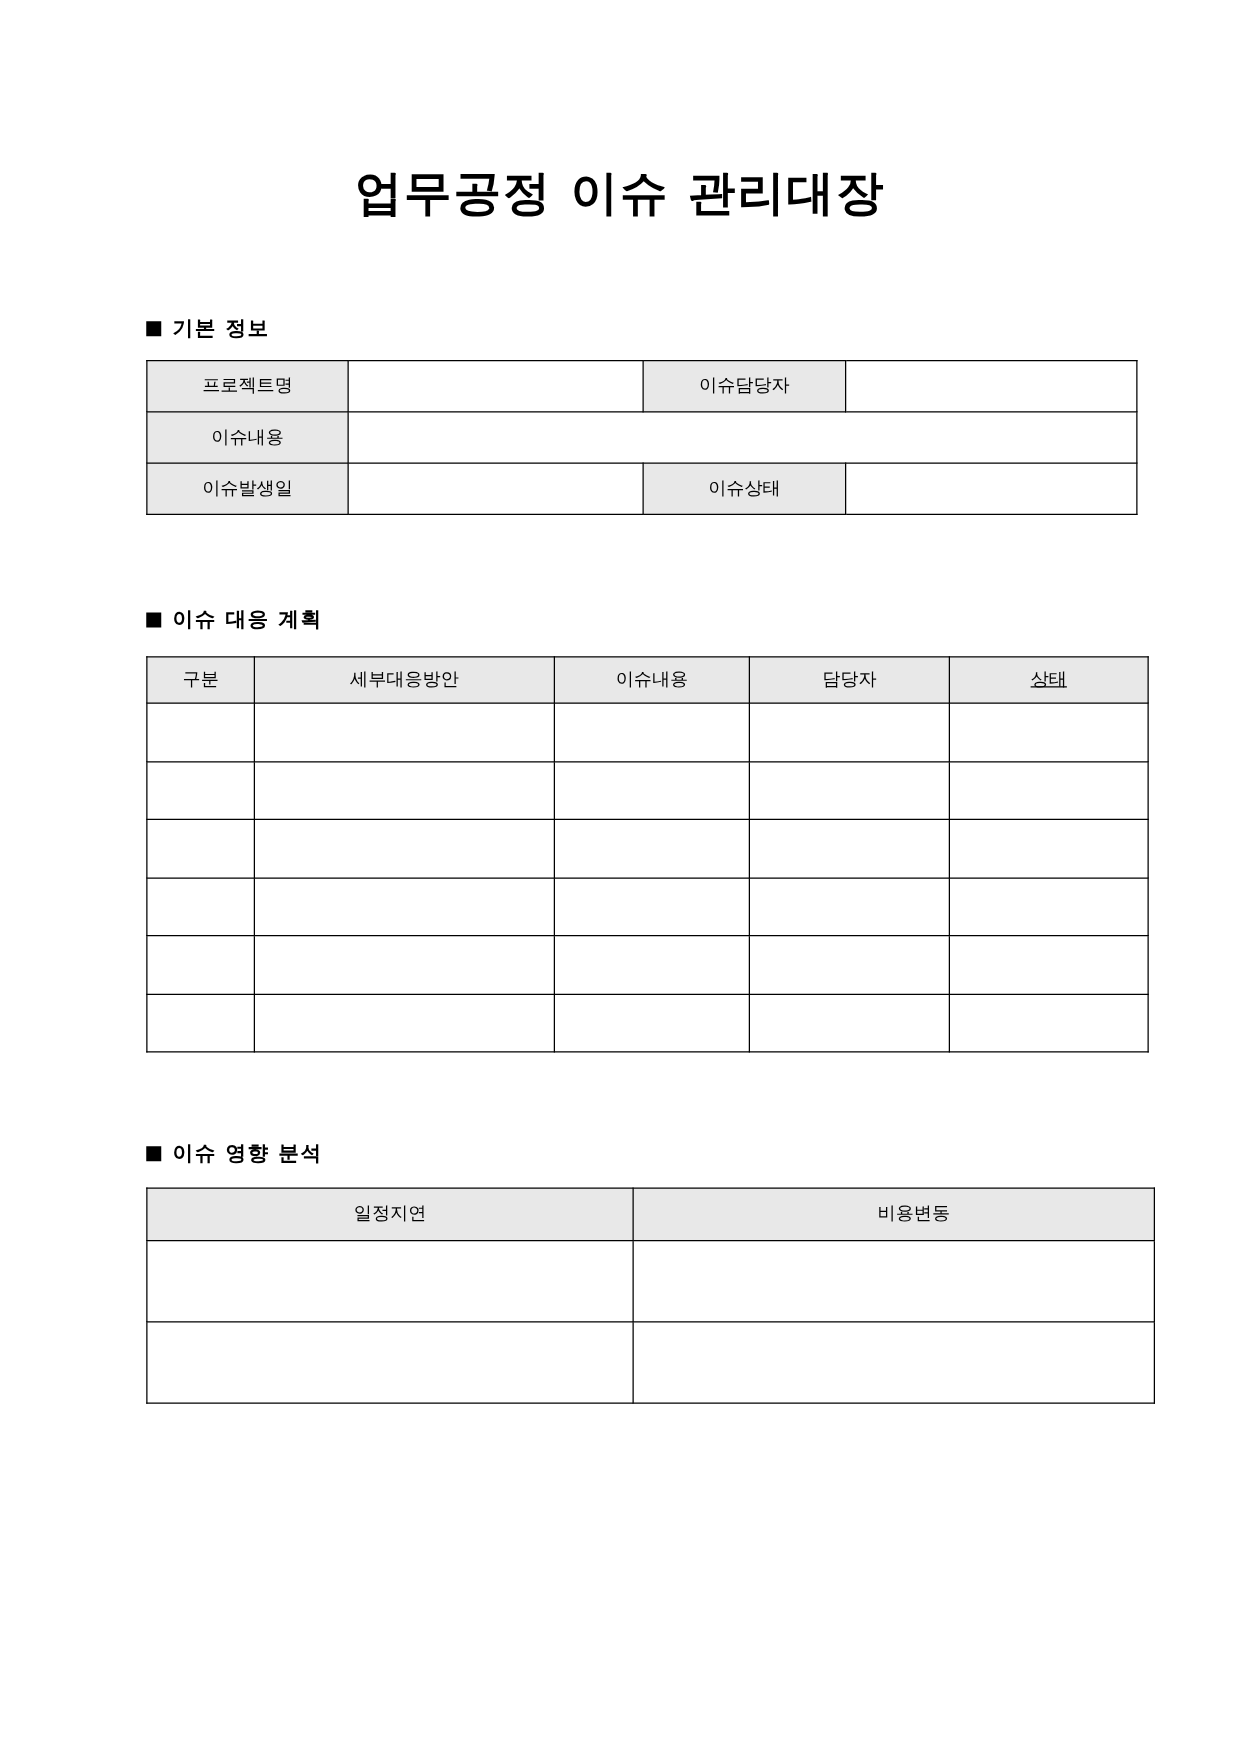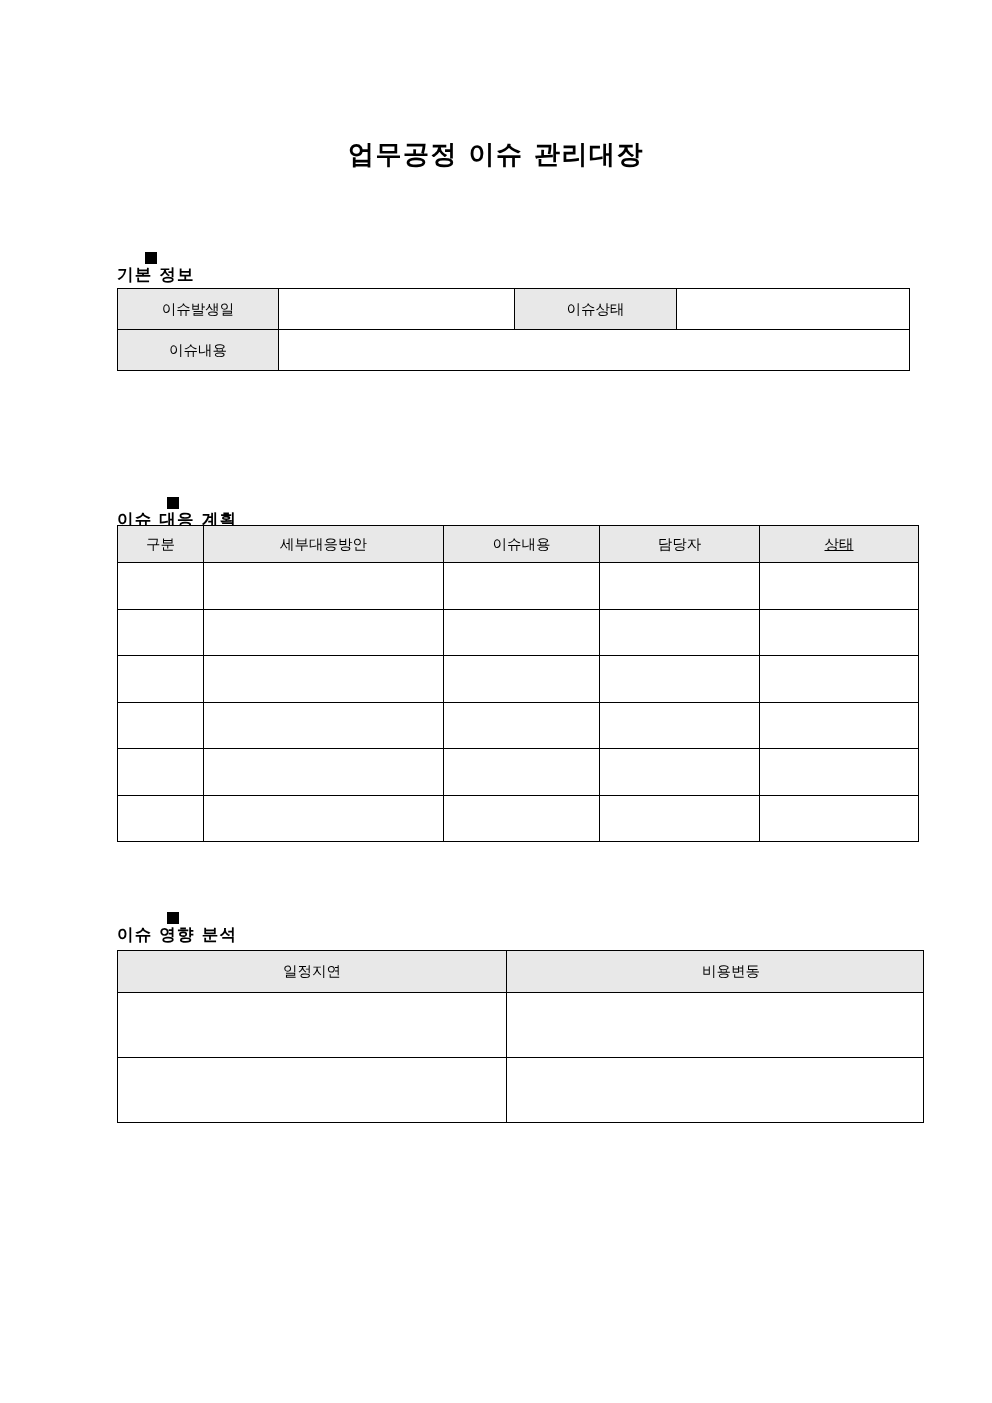--- a/index.html
+++ b/index.html
@@ -27,50 +27,49 @@
     box-sizing: border-box;
   }
 
   
   .doc-title {
     position: absolute;
     left: 0;
     top: 134px;
     width: 992px;
     text-align: center;
-    font-size: 26px;
+    font-size: 38px;
     font-weight: bold;
     letter-spacing: 1.5px;
     line-height: 40px;
     white-space: pre;
   }
 
   
   .section-heading {
     position: absolute;
     left: 117px;
     font-size: 16.5px;
     font-weight: bold;
     letter-spacing: 1.2px;
     line-height: 22px;
     white-space: pre;
     display: flex;
     align-items: center;
-    flex-direction: column;
   }
   .bullet-square {
     display: inline-block;
     width: 12px;
     height: 12px;
     background: #000000;
     margin-right: 9px;
     flex: none;
   }
   #sec1 { top: 252px; }
-  #sec2 { top: 497px; }
+  #sec2 { top: 485px; }
   #sec3 { top: 912px; justify-content: flex-end; }
 
   
   .form-table {
     position: absolute;
     left: 117px;
     width: 756px;
     border-collapse: collapse;
     table-layout: fixed;
     background: #ffffff;
@@ -126,28 +125,34 @@
   <div class="doc-title">업무공정 이슈 관리대장</div>
 
   <div class="section-heading" id="sec1">
     <span class="bullet-square"></span>
     <span>기본 정보</span>
   </div>
 
   <table class="form-table" id="table-basic">
     <tbody>
       <tr>
+        <td class="lbl c1">프로젝트명</td>
+        <td class="blank c2"></td>
+        <td class="lbl c3">이슈담당자</td>
+        <td class="blank c4"></td>
+      </tr>
+      <tr>
+        <td class="lbl c1">이슈내용</td>
+        <td class="blank" colspan="3"></td>
+      </tr>
+      <tr>
         <td class="lbl c1">이슈발생일</td>
         <td class="blank c2"></td>
         <td class="lbl c3">이슈상태</td>
         <td class="blank c4"></td>
-      </tr>
-      <tr>
-        <td class="lbl c1">이슈내용</td>
-        <td class="blank" colspan="3"></td>
       </tr>
     </tbody>
   </table>
 
   <div class="section-heading" id="sec2">
     <span class="bullet-square"></span>
     <span>이슈 대응 계획</span>
   </div>
 
   <table class="form-table" id="table-plan">

